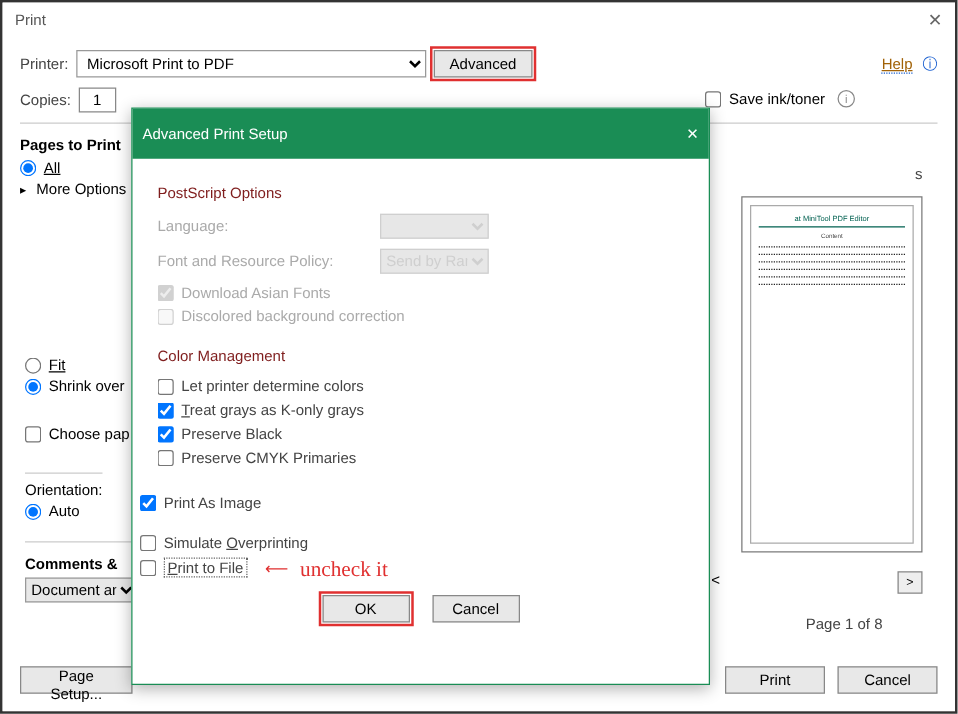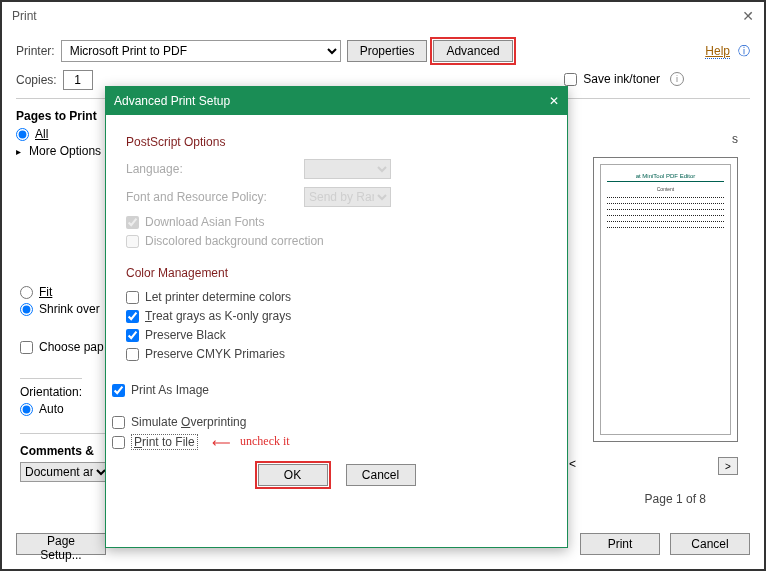--- a/index.html
+++ b/index.html
@@ -48,21 +48,21 @@
 .choose-pap { position:absolute; left:18px; top:335px; }
 
 .bottom-btns { position:absolute; bottom:14px; left:14px; right:14px; display:flex; align-items:center; gap:10px; }
 .bottom-btns .spacer { flex:1; }
 .bottom-btns .btn { width:80px; }
 
 hr.sep { border:none; border-top:1px solid #ccc; margin: 6px 0; }
 
 
 .advanced-dialog { position: absolute; left: 103px; top: 84px; width: 463px; height: 462px; background: #fff; border: 1px solid #1a8d55; box-shadow: 0 3px 12px rgba(0,0,0,.3); }
-.adv-header { background: #1a8d55; color: #fff; height: 28px; display:flex; align-items:center; padding: 0 8px; font-size:12px; }
+.adv-header { background: #1a8d55; color: #fff; height: 40px; display:flex; align-items:center; padding: 0 8px; font-size:12px; }
 .adv-header .close-x { margin-left:auto; color:#fff; font-size:12px; cursor:pointer; }
 .adv-body { padding: 16px 20px; color:#444; }
 .adv-section-title { color:#7f1d1d; margin: 4px 0 10px; }
 .adv-row { display:flex; align-items:center; gap:28px; margin: 8px 0; }
 .adv-row.disabled { color:#aaa; }
 .adv-select { width: 87px; height:20px; border:1px solid #bbb; background:#eee; }
 .adv-select.disabled { background:#ddd; color:#bbb; }
 .adv-check { display:flex; align-items:center; gap:6px; margin:5px 0; }
 .adv-check input { width:13px; height:13px; }
 .adv-check.disabled { color:#aaa; }
@@ -83,21 +83,20 @@
     <span>Print</span>
     <span class="close-x">✕</span>
   </div>
 
   <div class="print-body">
     <div class="row">
       <label>Printer:</label>
       <select class="printer">
         <option>Microsoft Print to PDF</option>
       </select>
-      <button class="btn">Properties</button>
       <button class="btn adv-highlight"><span style="">Advanced</span></button>
       <a class="help-link" href="#">Help</a>
       <span style="color:#1a5fd0;margin-left:2px;">ⓘ</span>
     </div>
 
     <div class="row">
       <label>Copies:</label>
       <input class="copies" value="1" style="">
     </div>
 
@@ -238,21 +237,21 @@
     <div style="height:8px"></div>
 
     <div class="adv-check" style="margin-left:-14px">
       <input type="checkbox" style="">
       <span><span>Simulate </span><span class="underline-key">O</span><span>verprinting</span></span>
     </div>
     <div class="adv-check" style="margin-left:-14px; position:relative;">
       <input type="checkbox" style="">
       <span class="dotted-focus"><span class="underline-key">P</span><span>rint to File</span></span>
       <span class="annot-arrow" style="left:100px; top:1px;">⟵</span>
-      <span class="annot-arrow" style="left:128px; top:0; font-family:cursive; font-size:12px;">uncheck it</span>
+      <span class="annot-arrow" style="left:128px; top:0; font-family:cursive; font-size:17px;">uncheck it</span>
     </div>
 
     <div class="adv-bottom">
       <button class="btn ok-highlight" style="width:70px">OK</button>
       <button class="btn" style="width:70px">Cancel</button>
     </div>
   </div>
 </div>
 
 </body></html>

